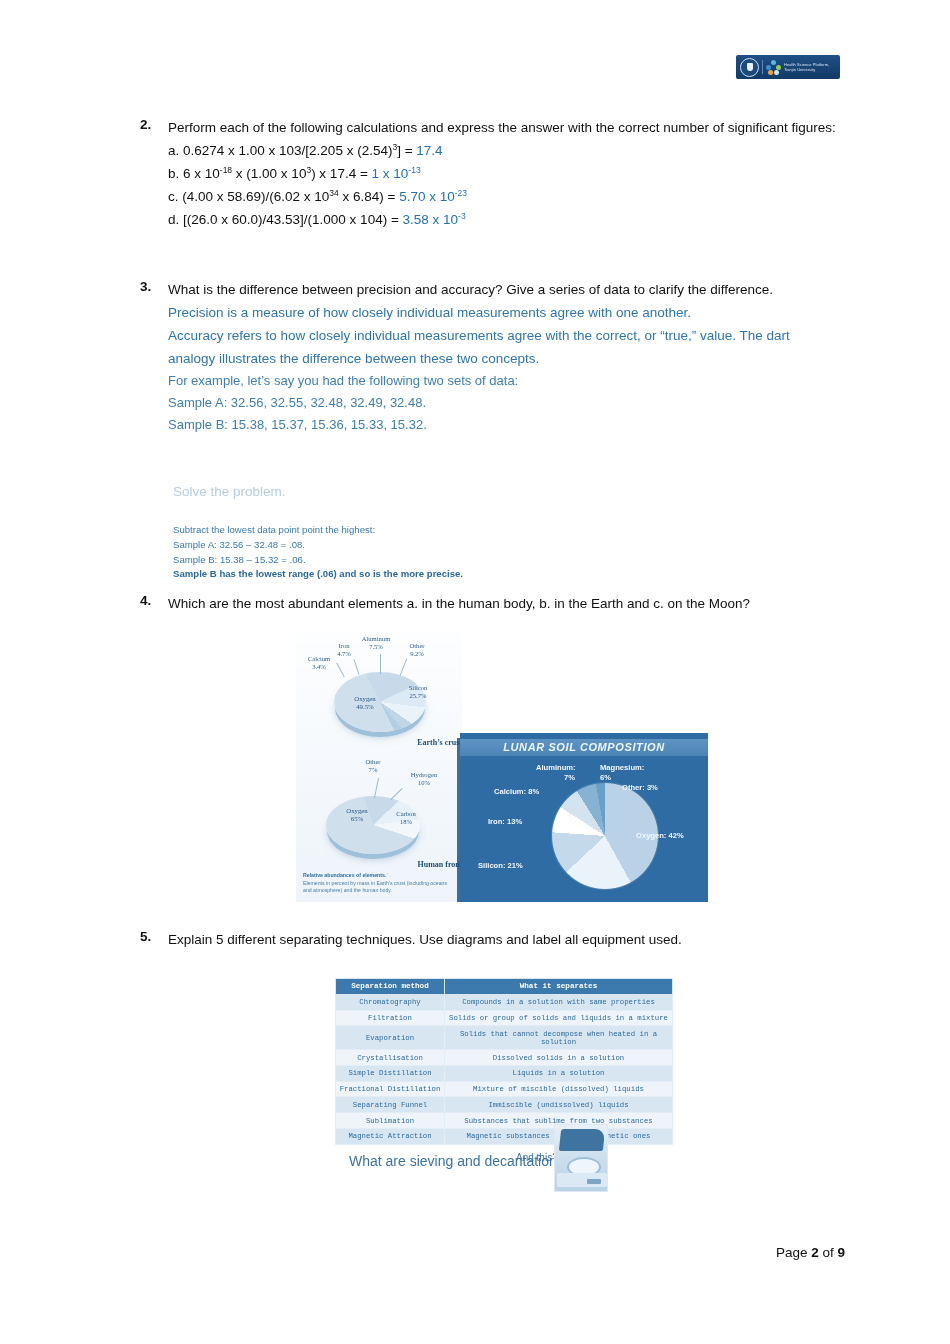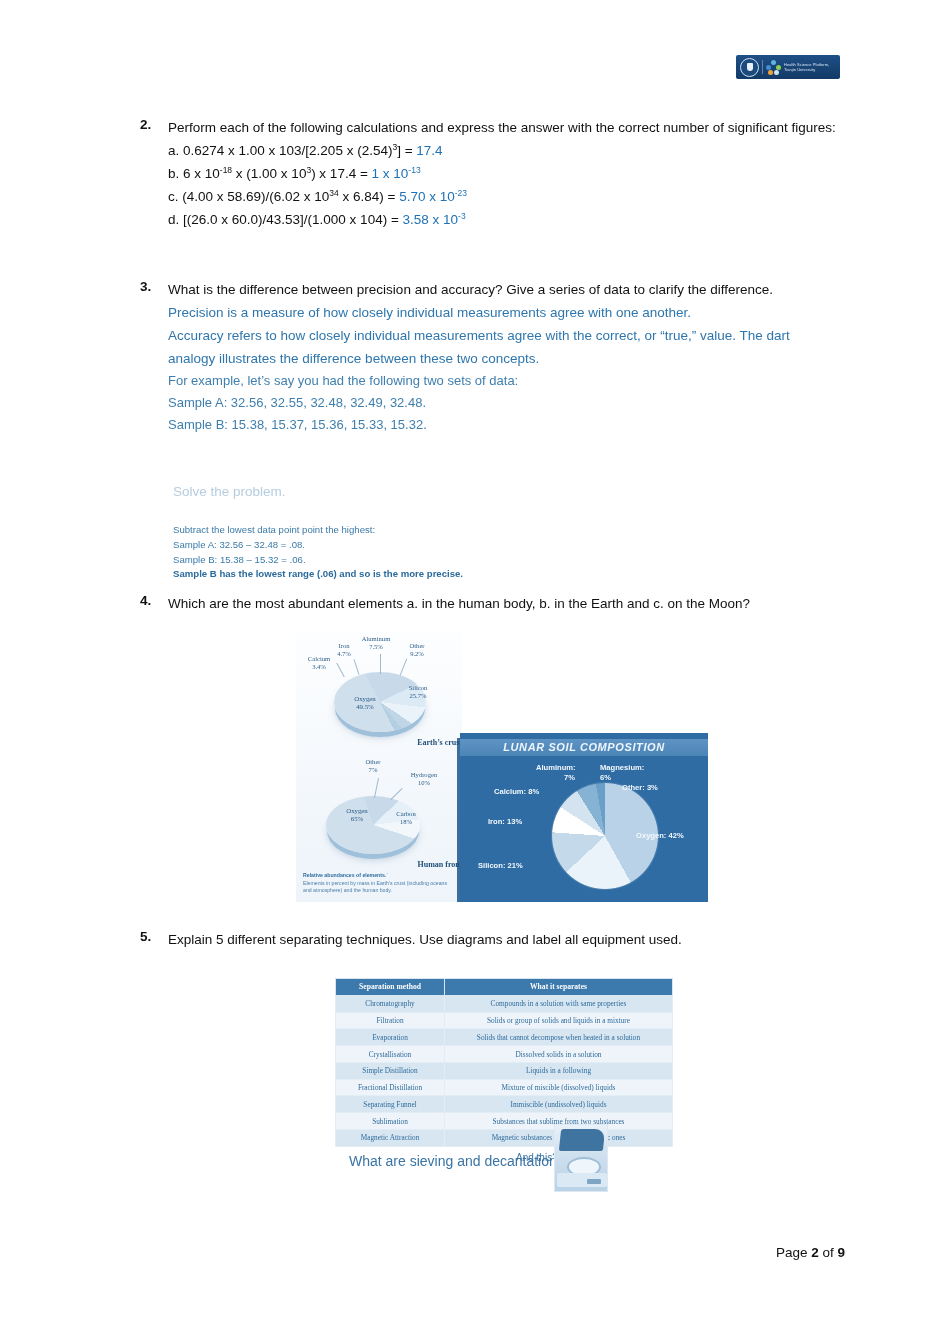--- a/index.html
+++ b/index.html
@@ -92,21 +92,21 @@
     padding:2px 0 3px;
   }
   .fig-right .lbl2{
     position:absolute;font-size:7.6px;font-weight:bold;color:#f2f8fd;
     font-family:"Liberation Sans", sans-serif;white-space:nowrap;
   }
 
   
   .septab{
     position:absolute;left:335px;top:978px;width:338px;
-    border-collapse:collapse;font-family:Liberation Serif, serif;padding-left:12px;
+    border-collapse:collapse;font-family:Liberation Mono, monospace;padding-left:12px;
   }
   .septab th{
     background:#3c79ac;color:#ffffff;font-size:7.6px;font-weight:bold;
     padding:3.4px 2px;text-align:center;border:1px solid #d9e6f2;
   }
   .septab td{
     font-size:7.3px;padding:3.4px 2px;text-align:center;color:#2e6b9b;
     border:1px solid #e3edf6;
   }
   .septab tr:nth-child(odd) td{background:#d8e6f2;}
@@ -299,21 +299,21 @@
         <tr>
           <td class="c1">Evaporation</td>
           <td>Solids that cannot decompose when heated in a solution</td>
         </tr>
         <tr>
           <td class="c1">Crystallisation</td>
           <td>Dissolved solids in a solution</td>
         </tr>
         <tr>
           <td class="c1">Simple Distillation</td>
-          <td>Liquids in a following</td>
+          <td>Liquids in a solution</td>
         </tr>
         <tr>
           <td class="c1">Fractional Distillation</td>
           <td>Mixture of miscible (dissolved) liquids</td>
         </tr>
         <tr>
           <td class="c1">Separating Funnel</td>
           <td>Immiscible (undissolved) liquids</td>
         </tr>
         <tr>

